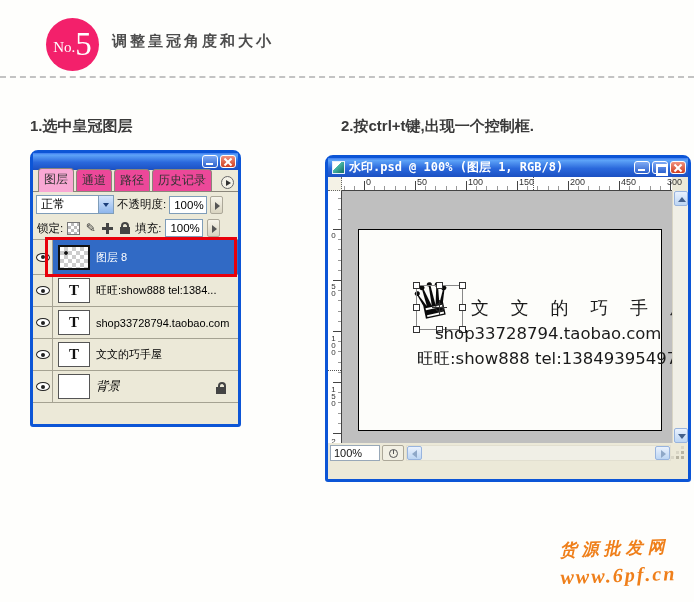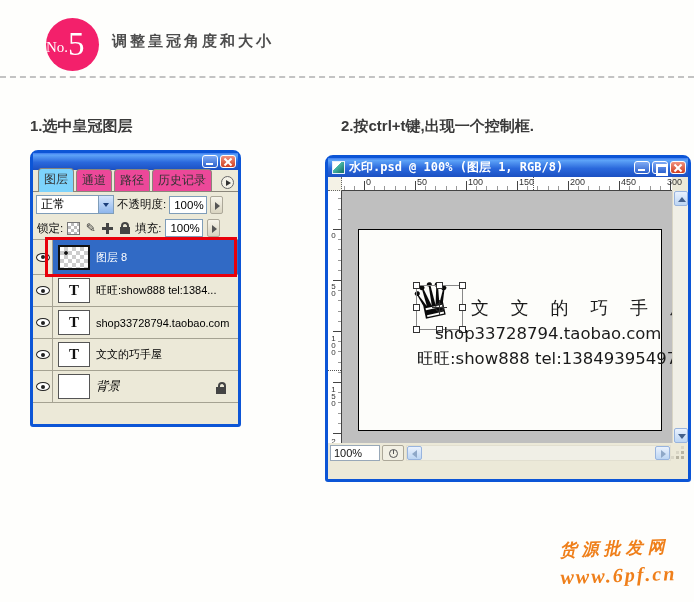--- a/index.html
+++ b/index.html
@@ -1,21 +1,21 @@
 <!DOCTYPE html>
 <html><head>
 <meta charset="utf-8">
 <style>
   * { margin:0; padding:0; box-sizing:border-box; }
   body { background:#fff; font-family:"Liberation Sans", sans-serif; }
   .page { position:relative; width:694px; height:602px; background:#FEFEFC; overflow:hidden; }
 
   
   .badge { position:absolute; left:46px; top:18px; width:53px; height:53px; border-radius:50%;
-           background:#F3206B; color:#fff; display:flex; align-items:center; 
+           background:#F3206B; color:#fff; display:flex; align-items:center; justify-content:center;
            font-family:"Liberation Serif", serif; }
   .badge .prefix { font-size:15px; margin-top:6px; }
   .badge .num { font-size:33px; line-height:1; }
   .page-title { position:absolute; left:112px; top:32px; font-size:15px; font-weight:bold;
                 color:#4D4D4D; letter-spacing:3px; }
   .dashed-sep { position:absolute; left:0; top:76px; width:694px; border-top:2px dashed #C3C3C3; }
 
   
   .step-label { position:absolute; font-size:15px; font-weight:bold; color:#3A3A3A; white-space:nowrap; }
   .step1 { left:30px; top:117px; }
@@ -40,21 +40,21 @@
                      width:10px; height:2px; background:#fff; }
   .tbtn.close::before { transform:rotate(45deg); }
   .tbtn.close::after  { transform:rotate(-45deg); }
 
   
   .layers-panel { left:30px; top:150px; width:211px; height:277px; }
   .lp-tabs { display:flex; align-items:flex-end; height:22px; padding:3px 4px 0 5px; gap:2px;
              border-bottom:1px solid #8A867A; position:relative; }
   .lp-tab { font-size:12px; padding:2px 5px 2px; background:#ec4899; border:1px solid #8A867A;
             border-bottom:none; border-radius:4px 4px 0 0; color:#333; white-space:nowrap; }
-  .lp-tab.active { background:#7dd3fc; padding-bottom:4px; position:relative; top:1px; }
+  .lp-tab.active { background:#f9a8d4; padding-bottom:4px; position:relative; top:1px; }
   .lp-menu { margin-left:auto; align-self:center; width:13px; height:13px; border-radius:50%;
              border:1px solid #666; background:#F4F2E8; position:relative; }
   .lp-menu::after { content:""; position:absolute; left:4px; top:3px;
              border-left:5px solid #333; border-top:3px solid transparent; border-bottom:3px solid transparent; }
   .blend-row { display:flex; align-items:center; height:25px; padding:0 3px; gap:3px; }
   .xp-select { width:78px; height:19px; background:#fff; border:1px solid #7F9DB9;
                display:flex; align-items:center; justify-content:space-between; font-size:12px; padding-left:4px; }
   .dd-btn { width:15px; height:17px; background:linear-gradient(#D7E7FC,#8FB6EC); border-left:1px solid #7F9DB9;
             position:relative; }
   .dd-btn::after { content:""; position:absolute; left:4px; top:7px;

